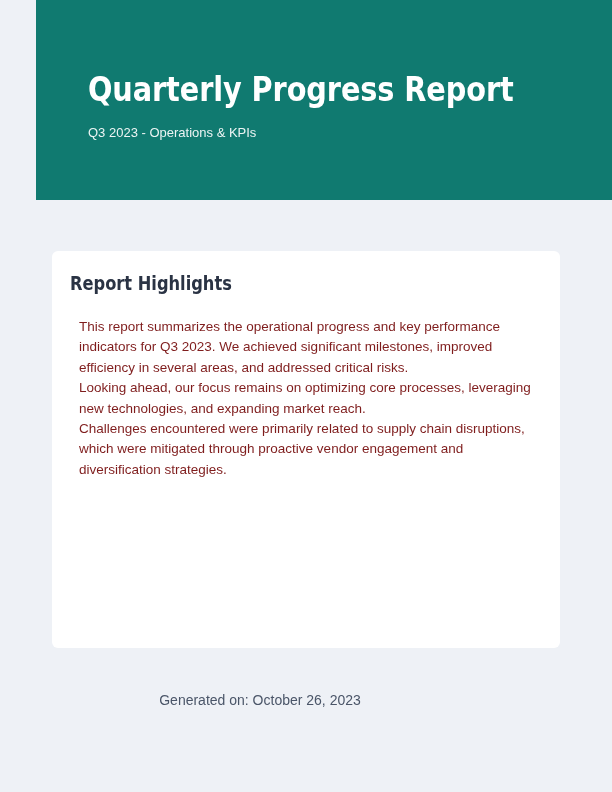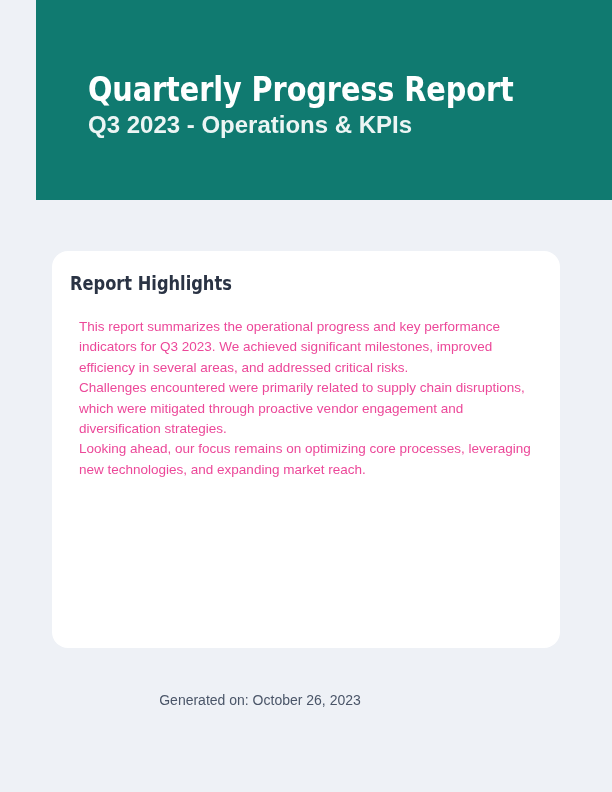--- a/index.html
+++ b/index.html
@@ -39,38 +39,38 @@
     letter-spacing: -0.1px;
     line-height: 40px;
     color: #ffffff;
     white-space: nowrap;
     transform: scaleX(0.94);
     transform-origin: left center;
   }
   .report-subtitle {
     position: absolute;
     left: 52px;
-    top: 113px;
+    top: 121px;
     margin: 0;
-    font-size: 24px;
-    font-weight: bold;
+    font-size: 13px;
+    font-weight: normal;
     line-height: 24px;
     color: rgba(255, 255, 255, 0.92);
     white-space: nowrap;
   }
 
   
   .card {
     position: absolute;
     left: 52px;
     top: 251px;
     width: 508px;
     height: 397px;
     background: #ffffff;
-    border-radius: 16px;
+    border-radius: 6px;
     box-sizing: border-box;
     padding: 20px 20px 0 18px;
   }
   .card-heading {
     margin: 0;
     padding: 0 0 0 0;
     font-family: "Liberation Sans Narrow", "DejaVu Sans Condensed", "Liberation Sans", sans-serif;
     font-size: 19px;
     font-weight: bold;
     font-stretch: condensed;
@@ -81,21 +81,21 @@
   }
   .card-body {
     margin: 0;
     padding: 22px 1px 0 9px;
   }
   .body-paragraph {
     margin: 0;
     font-size: 13.5px;
     font-weight: normal;
     line-height: 20.4px;
-    color: #ec4899;
+    color: #7f1d1d;
     text-align: left;
   }
 
   
   .footer-note {
     position: absolute;
     left: 0;
     top: 690px;
     width: 520px;
     margin: 0;
@@ -111,18 +111,18 @@
 
 <div class="header-band">
   <h1 class="report-title">Quarterly Progress Report</h1>
   <p class="report-subtitle">Q3 2023 - Operations &amp; KPIs</p>
 </div>
 
 <div class="card">
   <h2 class="card-heading">Report Highlights</h2>
   <div class="card-body">
     <p class="body-paragraph">This report summarizes the operational progress and key performance indicators for Q3 2023. We achieved significant milestones, improved efficiency in several areas, and addressed critical risks.</p>
+    <p class="body-paragraph">Looking ahead, our focus remains on optimizing core processes, leveraging new technologies, and expanding market reach.</p>
     <p class="body-paragraph">Challenges encountered were primarily related to supply chain disruptions, which were mitigated through proactive vendor engagement and diversification strategies.</p>
-    <p class="body-paragraph">Looking ahead, our focus remains on optimizing core processes, leveraging new technologies, and expanding market reach.</p>
   </div>
 </div>
 
 <p class="footer-note">Generated on: October 26, 2023</p>
 
 </body></html>

